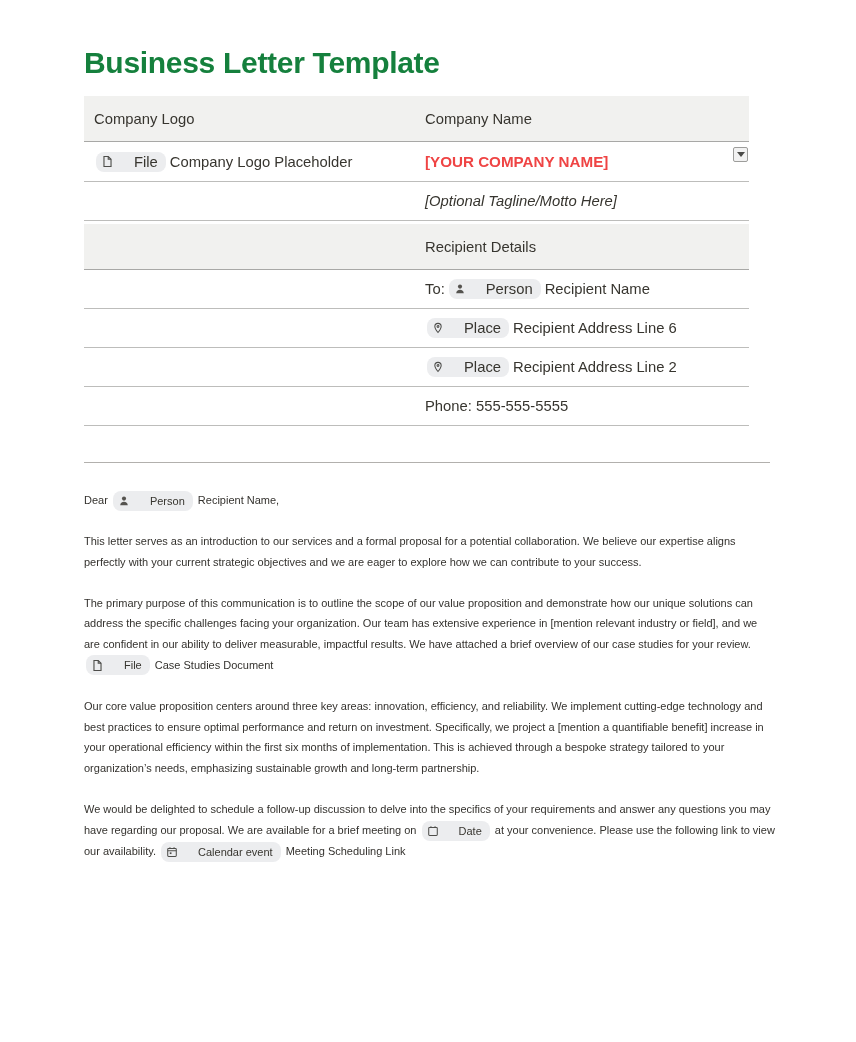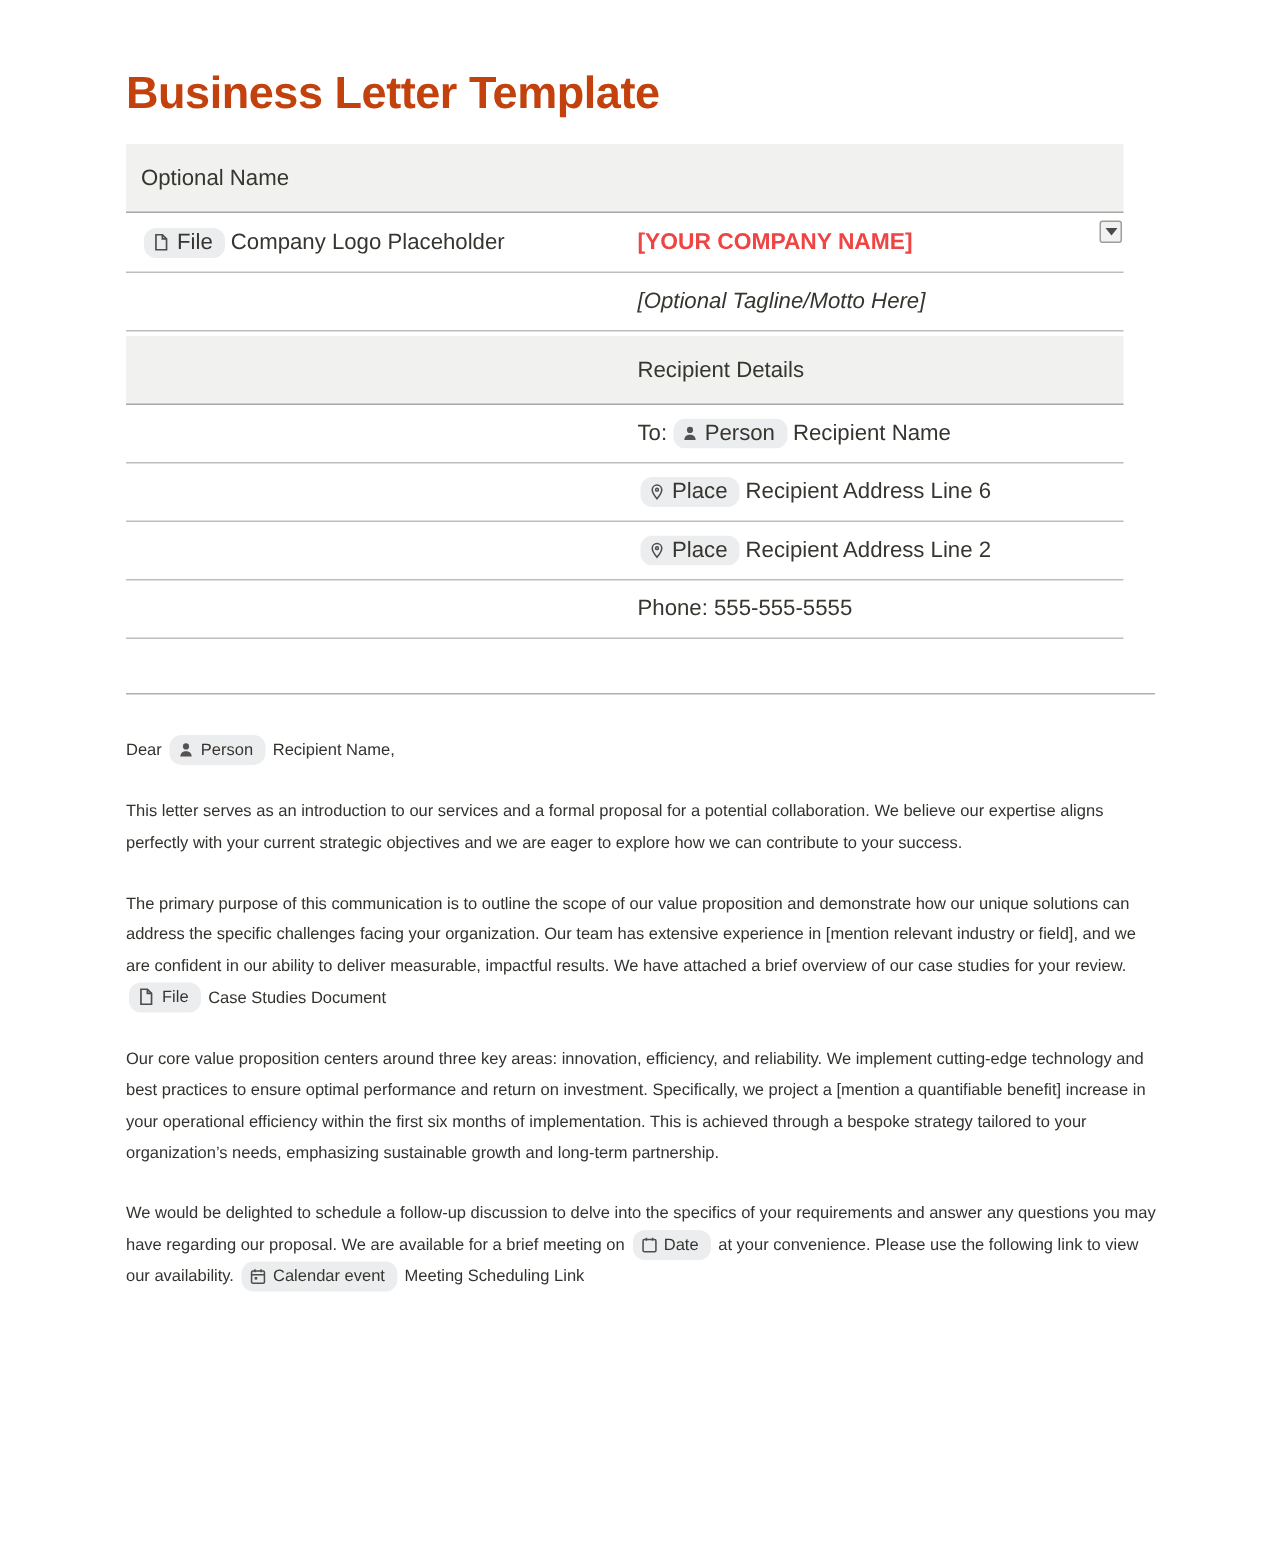--- a/index.html
+++ b/index.html
@@ -8,21 +8,21 @@
     width:856px; height:1042px; overflow:hidden; position:relative;
     font-family:"Liberation Sans","DejaVu Sans",sans-serif;
     color:#37352f;
     -webkit-font-smoothing:antialiased;
   }
   .content { padding-left:84px; width:772px; }
 
   h1.page-title {
     margin-top:46px;
     font-size:30px; font-weight:700; letter-spacing:-0.3px;
-    color:#c2410c; line-height:34px;
+    color:#15803d; line-height:34px;
   }
 
   
   .tbl { width:665px; font-size:14.8px; }
   .tbl-1 { margin-top:16px; }
   .tbl-2 { margin-top:3px; }
   .t-row { display:flex; align-items:center; border-bottom:1px solid #bdbdbb; }
   .t-head { height:46px; background:#f1f1ef; border-bottom:1px solid #a8a8a6; }
   .t-body-40 { height:40px; position:relative; }
   .t-body-39 { height:39px; position:relative; }
@@ -41,21 +41,21 @@
     cursor:pointer;
   }
   .dd-tri {
     width:0; height:0;
     border-left:4px solid transparent; border-right:4px solid transparent;
     border-top:5px solid #4a4a48;
   }
 
   
   .chip {
-    display:inline-flex; align-items:center; gap:4px;
+    display:inline-flex; align-items:center; gap:20px;
     background:#ecedef; border-radius:8px;
     padding:2px 8px 2px 5px;
     margin:0 2px;
     line-height:16px;
     color:#37352f;
     vertical-align:-3px;
     cursor:pointer;
     white-space:nowrap;
   }
   .chip svg { flex:none; display:block; }
@@ -71,21 +71,22 @@
 </style>
 </head>
 <body>
 
 <div class="content">
 
   <h1 class="page-title">Business Letter Template</h1>
 
   <div class="tbl tbl-1">
     <div class="t-row t-head">
-      <div class="cell col2">Optional Name</div>
+      <div class="cell col1">Company Logo</div>
+      <div class="cell col2">Company Name</div>
     </div>
     <div class="t-row t-body-40">
       <div class="cell col1">
         <span class="chip">
           <span>
             <svg width="13" height="13" viewBox="0 0 14 14" fill="none" stroke="#4d4d4a" stroke-width="1.2">
               <path d="M3.2 1.6h4.6l3 3v7.8H3.2z"></path>
                 <path d="M7.8 1.6v3h3"></path>
             </svg>
           </span>

